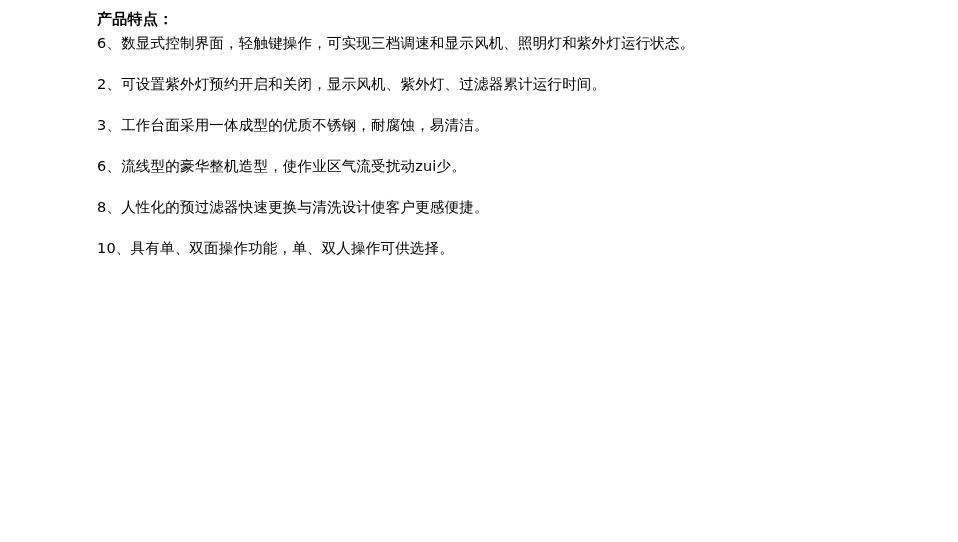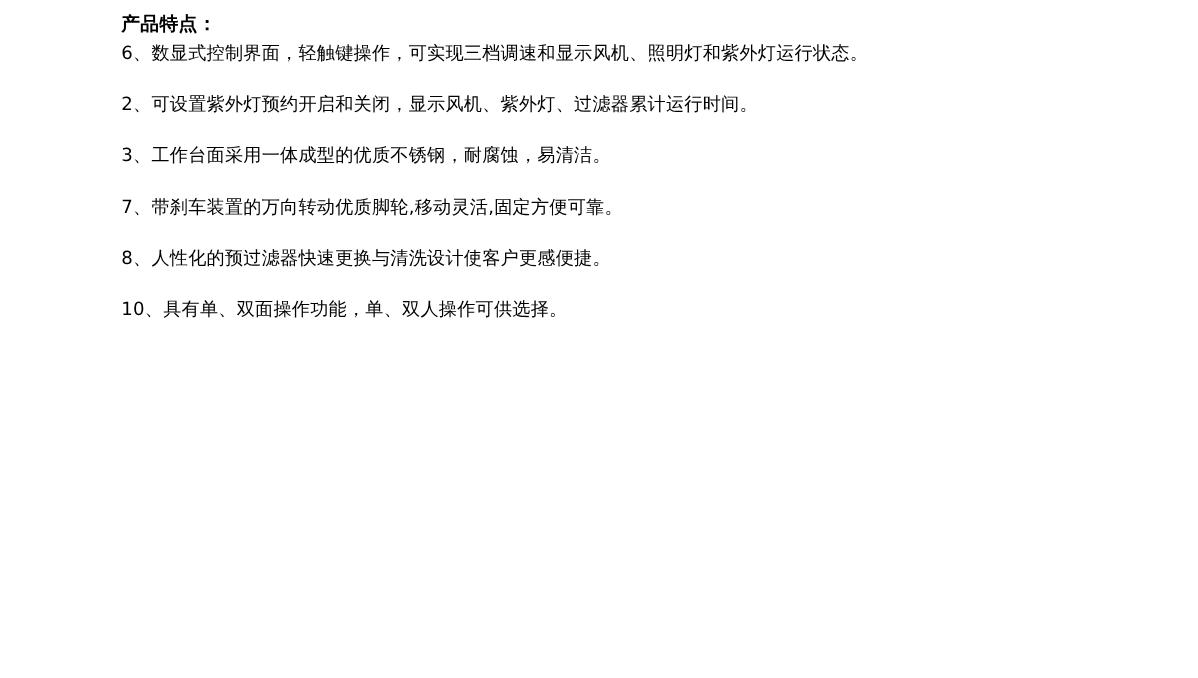--- a/index.html
+++ b/index.html
@@ -49,17 +49,17 @@
 </style>
 </head>
 <body>
 
 <div class="page">
   <h1 class="doc-title">产品特点：</h1>
   <ul class="feature-list">
     <li class="feature-item">6、数显式控制界面，轻触键操作，可实现三档调速和显示风机、照明灯和紫外灯运行状态。</li>
     <li class="feature-item">2、可设置紫外灯预约开启和关闭，显示风机、紫外灯、过滤器累计运行时间。</li>
     <li class="feature-item">3、工作台面采用一体成型的优质不锈钢，耐腐蚀，易清洁。</li>
-    <li class="feature-item">7、带刹车装置的万向转动优质脚轮,移动灵活,固定方便可靠。</li>
+    <li class="feature-item">6、流线型的豪华整机造型，使作业区气流受扰动zui少。</li>
     <li class="feature-item">8、人性化的预过滤器快速更换与清洗设计使客户更感便捷。</li>
     <li class="feature-item">10、具有单、双面操作功能，单、双人操作可供选择。</li>
   </ul>
 </div>
 
 </body></html>

